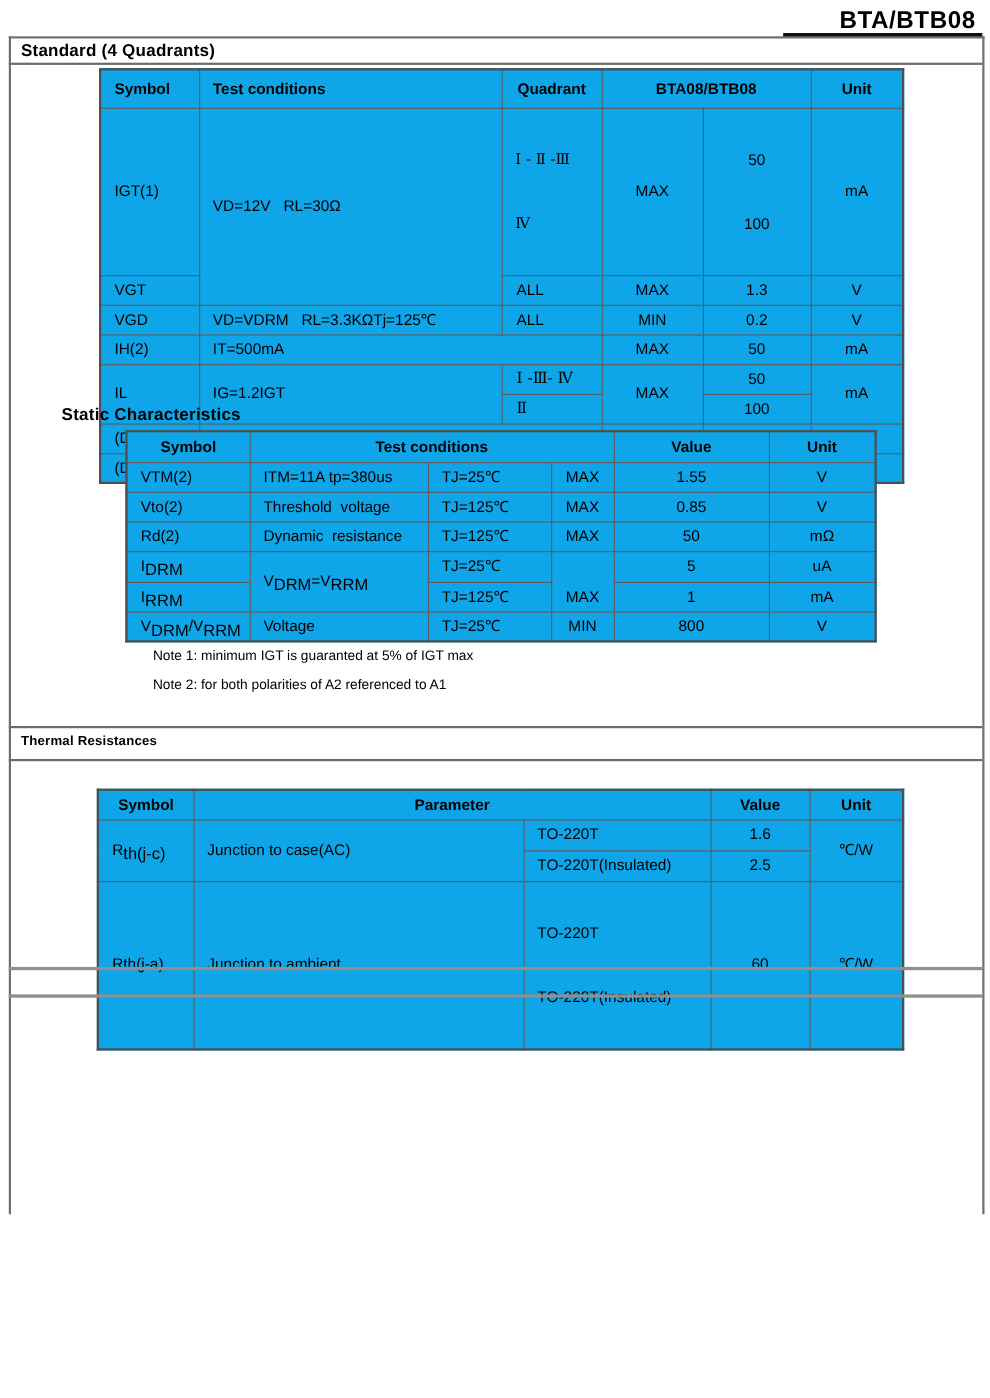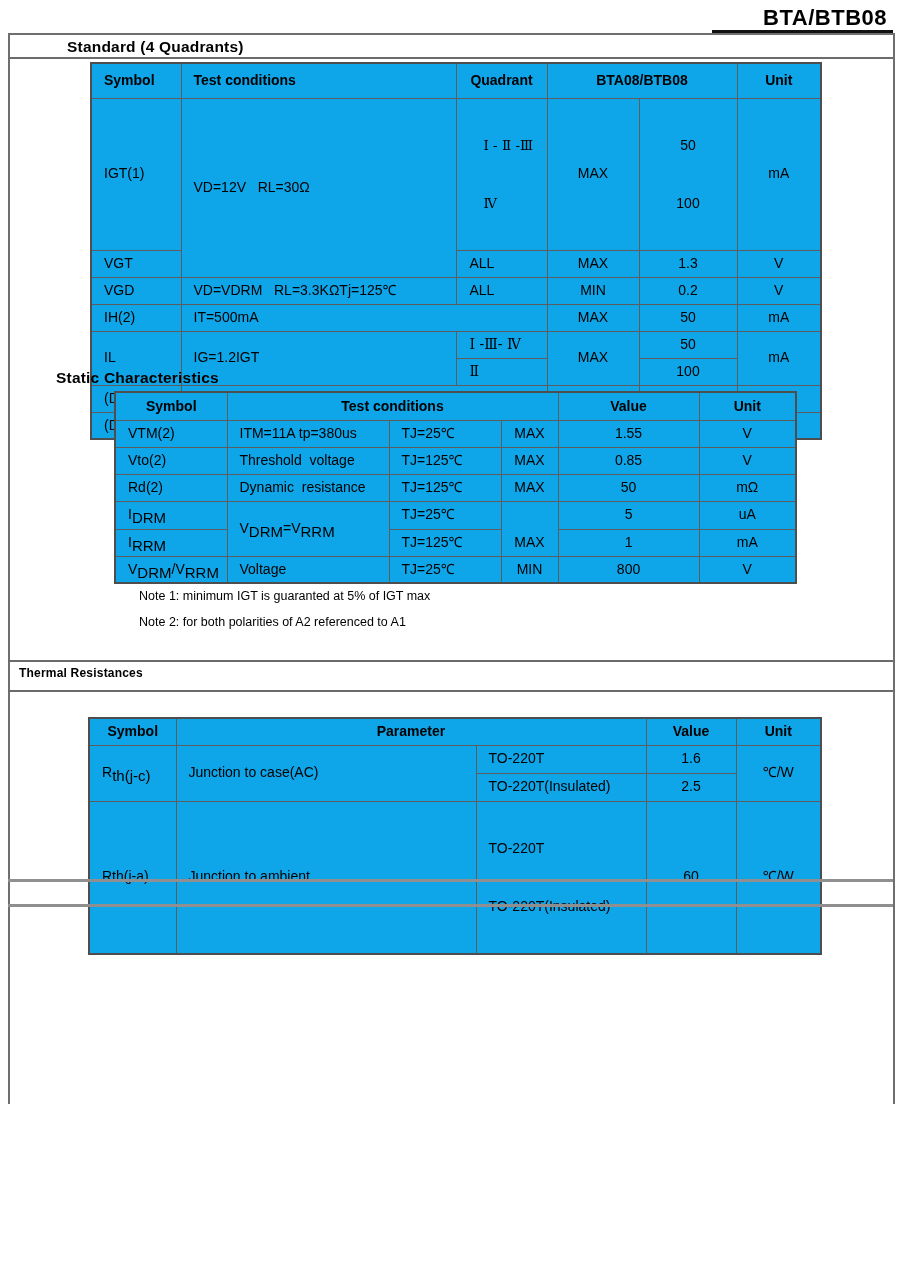--- a/index.html
+++ b/index.html
@@ -35,21 +35,21 @@
 </head>
 <body>
 
 <div class="page">
 
   <div class="abs doc-title" style="right:13px;top:5px;">BTA/BTB08</div>
   <div class="abs" style="left:712px;top:30px;width:181px;height:4px;background:#111;"></div>
 
   <div class="frame"></div>
 
-  <div class="abs sec-heading" style="left:19px;top:38px;margin-left:48px;">Standard (4 Quadrants)</div>
+  <div class="abs sec-heading" style="left:19px;top:38px;">Standard (4 Quadrants)</div>
   <div class="rule" style="left:8px;top:57px;width:885px;height:1.5px;"></div>
 
   <table class="tbl" style="left:90px;top:62px;width:730px;">
     <colgroup>
       <col style="width:90px">
         <col style="width:275px">
         <col style="width:91px">
       <col style="width:92px">
         <col style="width:98px">
         <col style="width:84px">
@@ -58,21 +58,21 @@
         <tr class="hdr r35">
       <td>Symbol</td>
       <td>Test conditions</td>
       <td class="c">Quadrant</td>
       <td class="c" colspan="2">BTA08/BTB08</td>
       <td class="c">Unit</td>
     </tr>
     <tr class="r51">
       <td>IGT(1)</td>
       <td rowspan="2">VD=12V   RL=30Ω</td>
-      <td class="two-line" style="padding-left:27px;">
+      <td class="two-line" style="padding-left:12px;">
         <div class="roman">Ⅰ - Ⅱ -Ⅲ</div>
         <div class="roman">Ⅳ</div>
       </td>
       <td class="c">MAX</td>
       <td class="c two-line">
         <div>50</div>
         <div>100</div>
       </td>
       <td class="c">mA</td>
     </tr>

